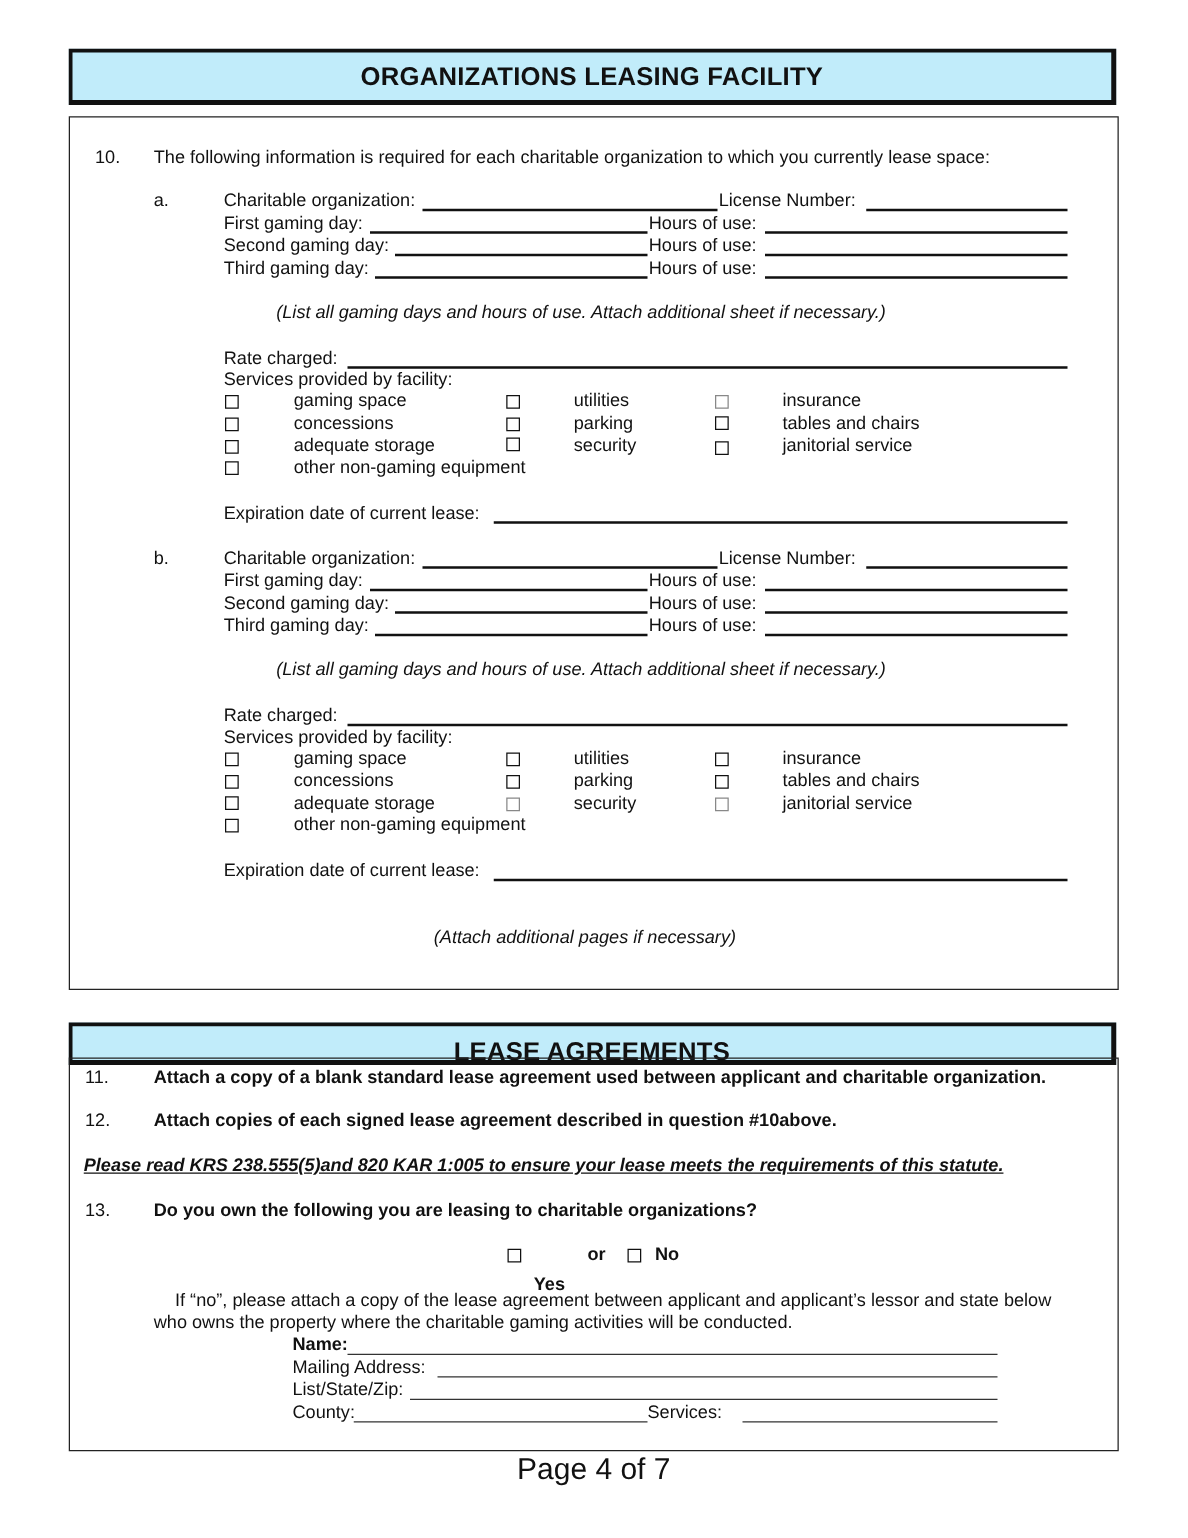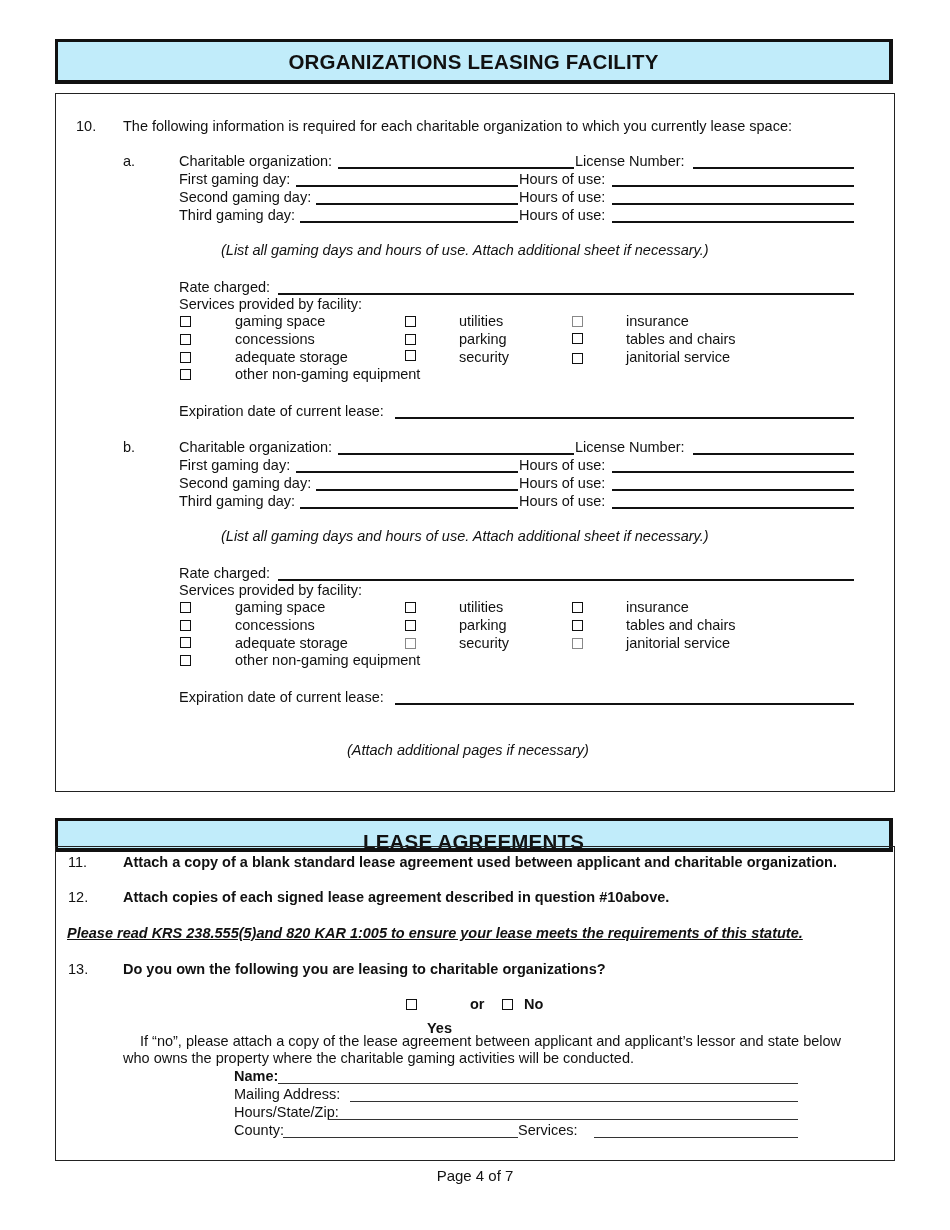--- a/index.html
+++ b/index.html
@@ -165,21 +165,21 @@
 
 <span class="t" style="left:123px;top:1033px;margin-left:17px;">If “no”, please attach a copy of the lease agreement between applicant  and  applicant’s  lessor  and  state below</span>
 <span class="t" style="left:123px;top:1050px;">who owns the property where the charitable gaming activities will be conducted.</span>
 
 <span class="t" style="left:234px;top:1068px;font-weight:bold;">Name:</span>
 <div class="thin" style="left:278px;top:1083px;width:520px;"></div>
 
 <span class="t" style="left:234px;top:1086px;">Mailing Address:</span>
 <div class="thin" style="left:350px;top:1101px;width:448px;"></div>
 
-<span class="t" style="left:234px;top:1104px;">Hours/State/Zip:</span>
+<span class="t" style="left:234px;top:1104px;">List/State/Zip:</span>
 <div class="thin" style="left:328px;top:1119px;width:470px;"></div>
 
 <span class="t" style="left:234px;top:1122px;">County:</span>
 <div class="thin" style="left:283px;top:1137px;width:235px;"></div>
 <span class="t" style="left:518px;top:1122px;">Services:</span>
 <div class="thin" style="left:594px;top:1137px;width:204px;"></div>
 
-<span class="t" style="left:0;width:950px;text-align:center;top:1166px;font-size:15px;line-height:20px;">Page 4 of 7</span>
+<span class="t" style="left:0;width:950px;text-align:center;top:1166px;font-size:24px;line-height:20px;">Page 4 of 7</span>
 
 </body></html>

